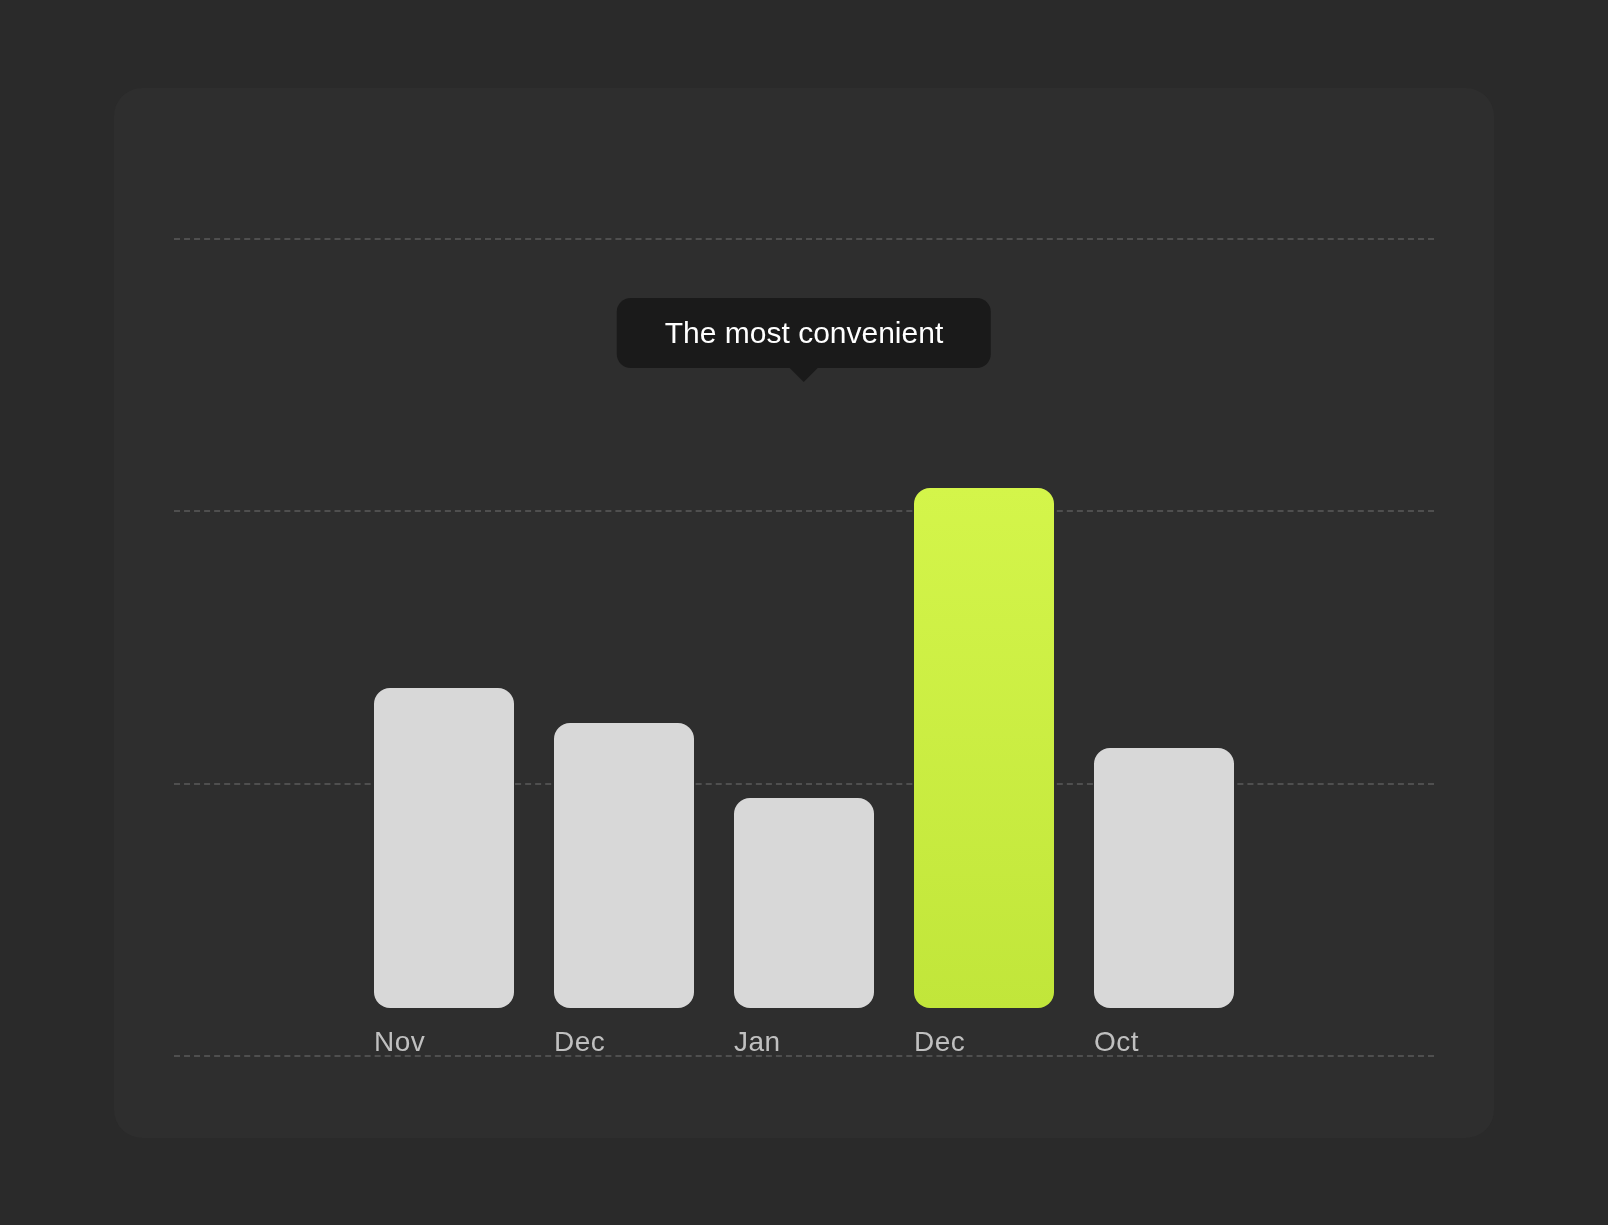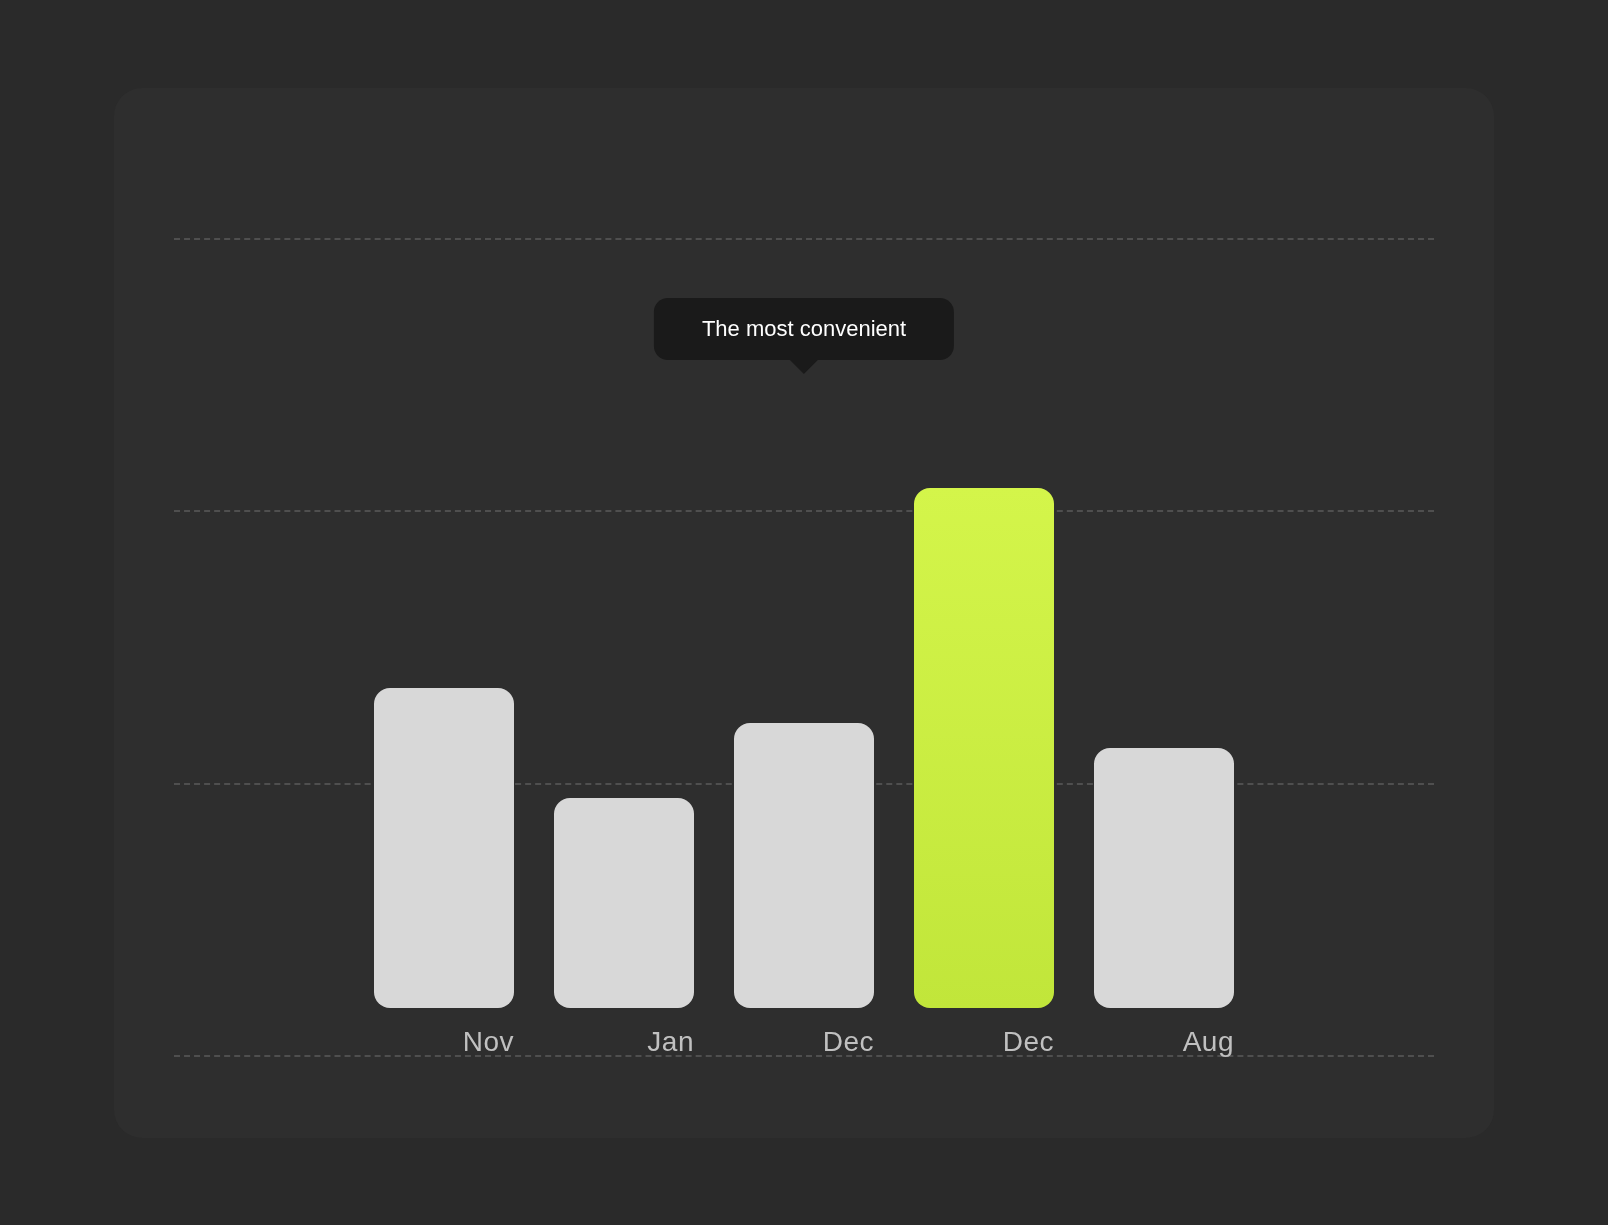--- a/index.html
+++ b/index.html
@@ -68,21 +68,21 @@
       gap: 40px;
       width: 100%;
       height: 700px;
       padding: 0 80px;
       z-index: 2;
     }
 
     .bar-group {
       display: flex;
       flex-direction: column;
-      align-items: flex-end;
+      align-items: flex-start;
       gap: 18px;
     }
 
     .bar {
       width: 140px;
       border-radius: 16px;
       background: #d8d8d8;
     }
 
     .bar.highlighted {
@@ -97,21 +97,21 @@
     }
 
     
     .tooltip {
       position: absolute;
       top: 60px;
       left: 50%;
       transform: translateX(-50%);
       background: #1a1a1a;
       color: #ffffff;
-      font-size: 22px;
+      font-size: 30px;
       font-weight: 500;
       padding: 18px 48px;
       border-radius: 14px;
       white-space: nowrap;
       z-index: 10;
     }
 
     .tooltip::after {
       content: '';
       position: absolute;
@@ -143,35 +143,35 @@
     </div>
 
     <div class="bars-wrapper">
 
       <div class="bar-group">
         <div class="bar" style="height:320px;"></div>
         <span class="bar-label">Nov</span>
       </div>
 
       <div class="bar-group">
-        <div class="bar" style="height:210px;"></div>
-        <span class="bar-label">Jan</span>
+        <div class="bar" style="height:285px;"></div>
+        <span class="bar-label">Dec</span>
       </div>
 
       <div class="bar-group">
-        <div class="bar" style="height:285px;"></div>
-        <span class="bar-label">Dec</span>
+        <div class="bar" style="height:210px;"></div>
+        <span class="bar-label">Jan</span>
       </div>
 
       <div class="bar-group">
         <div class="bar highlighted" style="height:520px;"></div>
         <span class="bar-label">Dec</span>
       </div>
 
       <div class="bar-group">
         <div class="bar" style="height:260px;"></div>
-        <span class="bar-label">Aug</span>
+        <span class="bar-label">Oct</span>
       </div>
 
     </div>
 
   </div>
 </div>
 
 </body></html>

